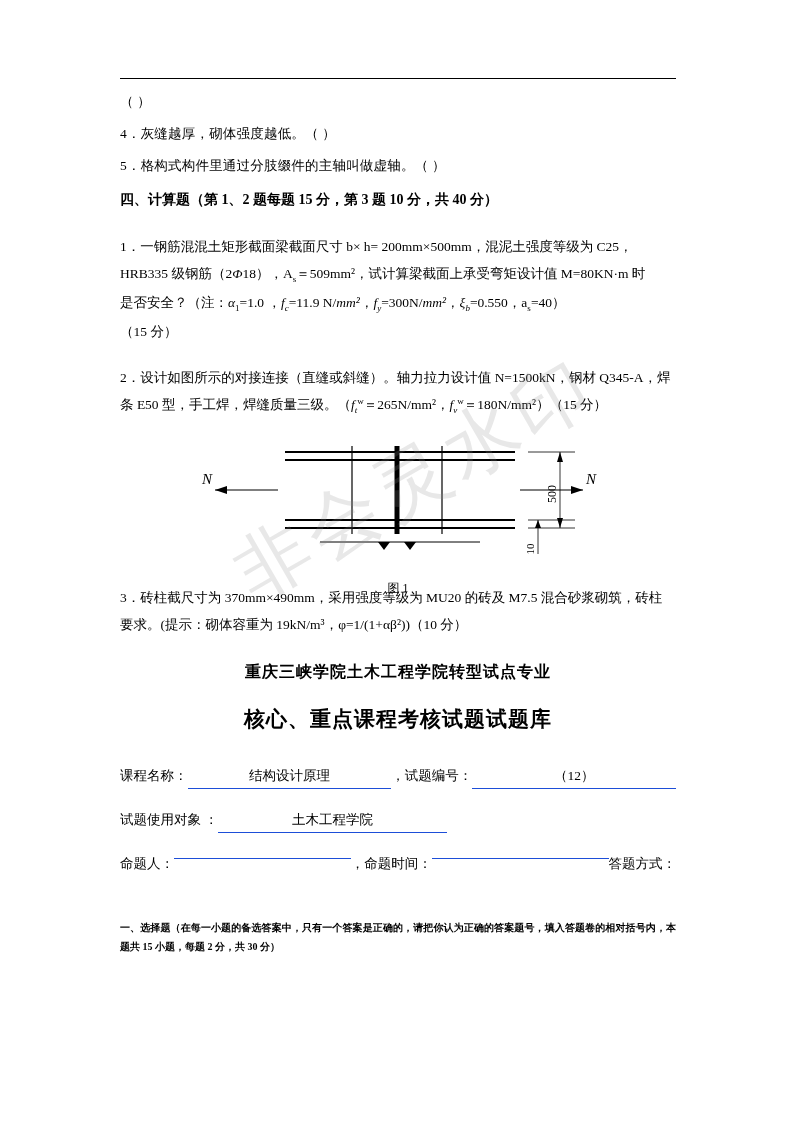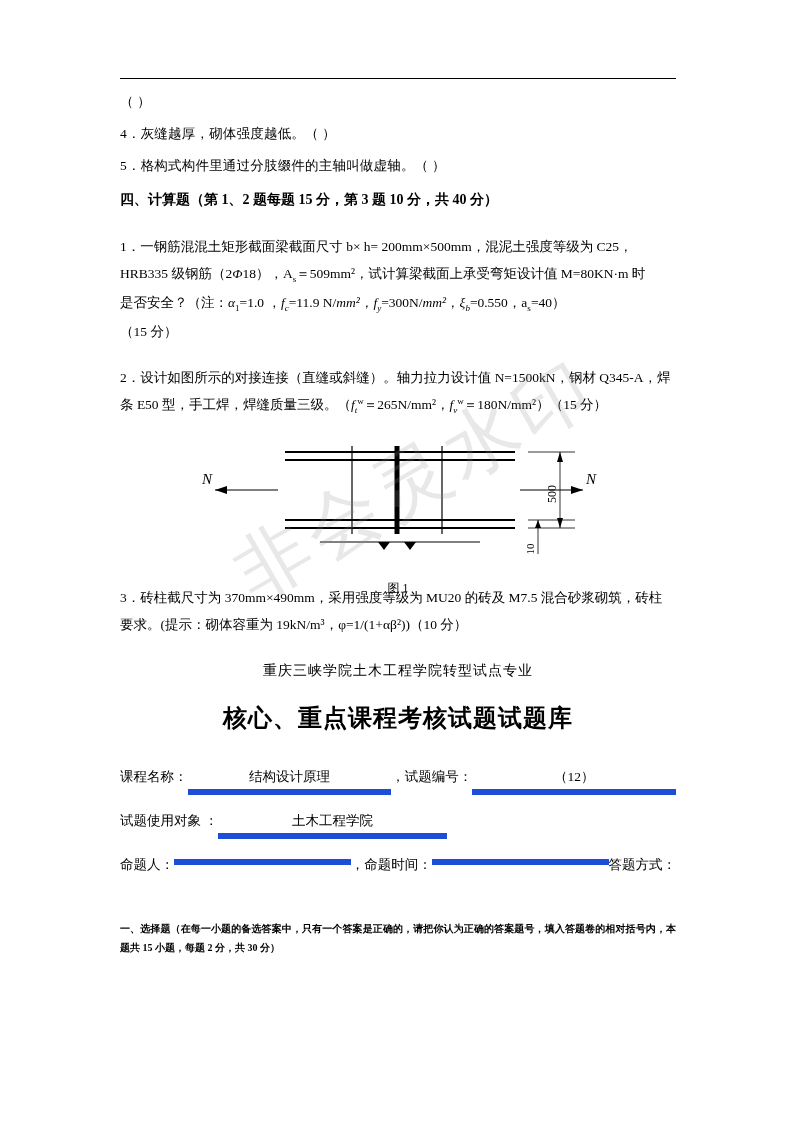--- a/index.html
+++ b/index.html
@@ -73,29 +73,29 @@
   }
   .fig-caption {
     text-align: center;
     font-size: 12px;
     margin-top: 2px;
   }
 
   
   .doc-title {
     text-align: center;
-    font-size: 14px;
-    font-weight: normal;
+    font-size: 16px;
+    font-weight: bold;
     letter-spacing: 1px;
     margin-top: 26px;
     margin-bottom: 0;
   }
   .doc-title2 {
     text-align: center;
-    font-size: 24px;
+    font-size: 21px;
     font-weight: bold;
     letter-spacing: 1px;
     margin-top: 22px;
     margin-bottom: 0;
   }
 
   
   .form-block {
     margin-top: 34px;
   }
@@ -105,21 +105,21 @@
     font-size: 13.5px;
     height: 34px;
     margin-bottom: 10px;
   }
   .flabel {
     white-space: nowrap;
     padding-bottom: 3px;
   }
   .fill {
     flex: 1;
-    border-bottom: 6px solid #1d4ed8;
+    border-bottom: 1px solid #1d4ed8;
     text-align: center;
     padding-bottom: 3px;
     position: relative;
   }
   .fill.nb { border-bottom: none; }
   .fill-val {
     font-size: 13.5px;
   }
 
   .section-final {

